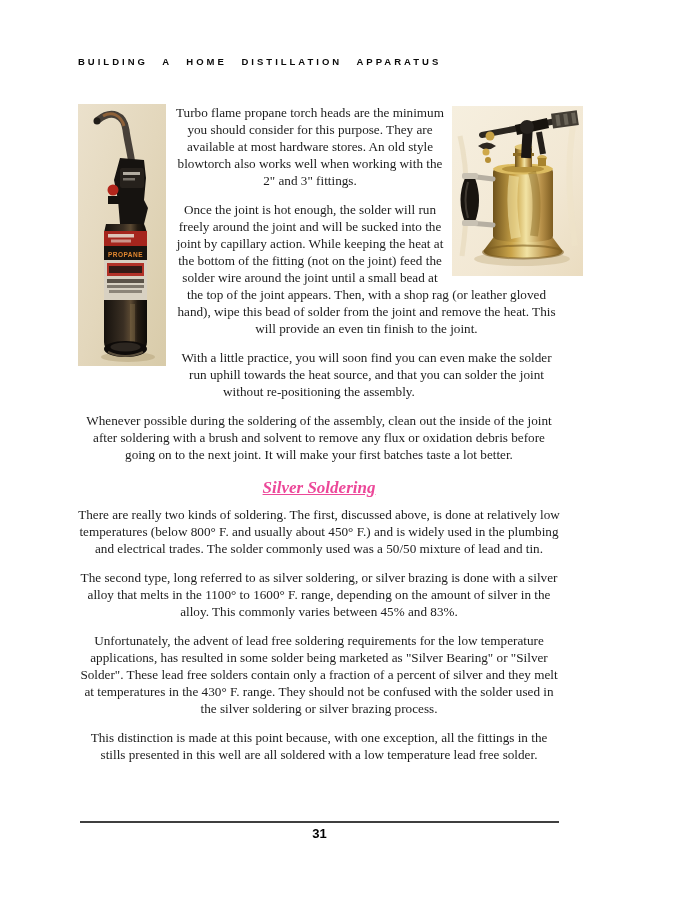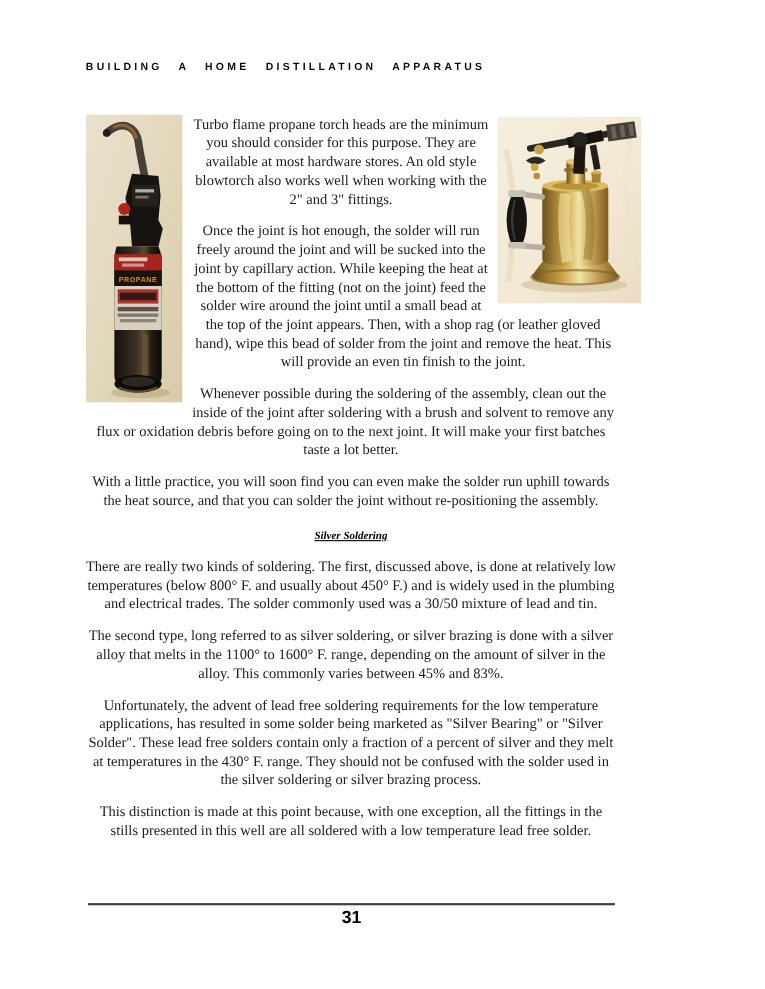--- a/index.html
+++ b/index.html
@@ -20,31 +20,31 @@
   }
   .body p { margin:0 0 12px 0; }
   .float-left-photo {
     float:left; width:88px; height:268px; margin:0 7px 4px 0;
   }
   .float-right-photo {
     float:right; width:131px; height:172px; margin:2px -23px 6px 5px;
   }
   .float-left-photo svg, .float-right-photo svg { display:block; }
   h2.section-heading {
-    font-size:10px; font-weight:bold; font-style:italic;
-    text-decoration:underline; margin:16px 0 10px 0; color:#000000;
+    font-size:17px; font-weight:bold; font-style:italic;
+    text-decoration:underline; margin:16px 0 10px 0; color:#ec4899;
   }
   .footer-rule {
     position:absolute; left:80px; top:821px; width:479px; height:2px;
     background:#3f3f3f;
   }
   .page-number {
     position:absolute; left:80px; top:826px; width:479px; text-align:center;
     font-family:"Liberation Sans", sans-serif; font-weight:bold;
-    font-size:16px; color:#000;
+    font-size:13px; color:#000;
   }
 </style>
 </head>
 <body>
 
 <div class="page">
 
   <div class="header">BUILDING A HOME DISTILLATION APPARATUS</div>
 
   <div class="body">
@@ -167,26 +167,26 @@
           <circle cx="38" cy="30" r="4.5" fill="#c6a145"></circle>
           <path d="M26 40 q9 -7 18 0 q-9 7 -18 0" fill="#2e2822"></path>
           <circle cx="34" cy="46" r="3.5" fill="#cfa94b"></circle>
           <circle cx="36" cy="54" r="3" fill="#b68f35"></circle>
         </g>
       </svg>
     </div>
 
     <p>Turbo flame propane torch heads are the minimum you should consider for this purpose. They are available at most hardware stores.  An old style blowtorch also works well when working with the 2" and 3" fittings.</p>
     <p>Once the joint is hot enough, the solder will run freely around the joint and will be sucked into the joint by capillary action. While keeping the heat at the bottom of the fitting (not on the joint) feed the solder wire around the joint until a small bead at the top of the joint appears. Then, with a shop rag (or leather gloved hand), wipe this bead of solder from the joint and remove the heat. This will provide an even tin finish to the joint.</p>
+    <p>With a little practice, you will soon find you can even make the solder run uphill towards the heat source, and that you can solder the joint without re-positioning the assembly.</p>
     <p>Whenever possible during the soldering of the assembly, clean out the inside of the joint after soldering with a brush and solvent to remove any flux or oxidation debris before going on to the next joint. It will make your first batches taste a lot better.</p>
-    <p>With a little practice, you will soon find you can even make the solder run uphill towards the heat source, and that you can solder the joint without re-positioning the assembly.</p>
 
     <h2 class="section-heading">Silver Soldering</h2>
 
-    <p>There are really two kinds of soldering. The first, discussed above, is done at relatively low temperatures (below 800° F. and usually about 450° F.) and is widely used in the plumbing and electrical trades. The solder commonly used was a 30/50 mixture of lead and tin.</p>
+    <p>There are really two kinds of soldering. The first, discussed above, is done at relatively low temperatures (below 800° F. and usually about 450° F.) and is widely used in the plumbing and electrical trades. The solder commonly used was a 50/50 mixture of lead and tin.</p>
     <p>The second type, long referred to as silver soldering, or silver brazing is done with a silver alloy that melts in the 1100° to 1600° F. range, depending on the amount of silver in the alloy. This commonly varies between 45% and 83%.</p>
     <p>Unfortunately, the advent of lead free soldering requirements for the low temperature applications, has resulted in some solder being marketed as "Silver Bearing" or "Silver Solder". These lead free solders contain only a fraction of a percent of silver and they melt at temperatures in the 430° F. range. They should not be confused with the solder used in the silver soldering or silver brazing process.</p>
     <p>This distinction is made at this point because, with one exception, all the fittings in the stills presented in this well are all soldered with a low temperature lead free solder.</p>
 
   </div>
 
   <div class="footer-rule"></div>
   <div class="page-number">31</div>
 
 </div>

